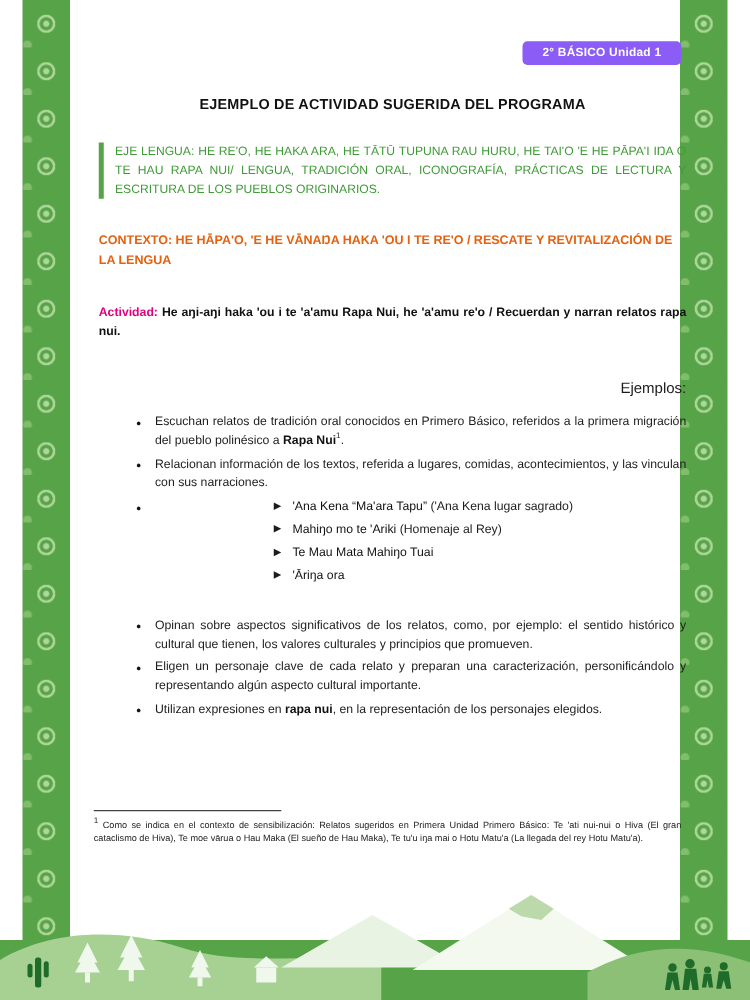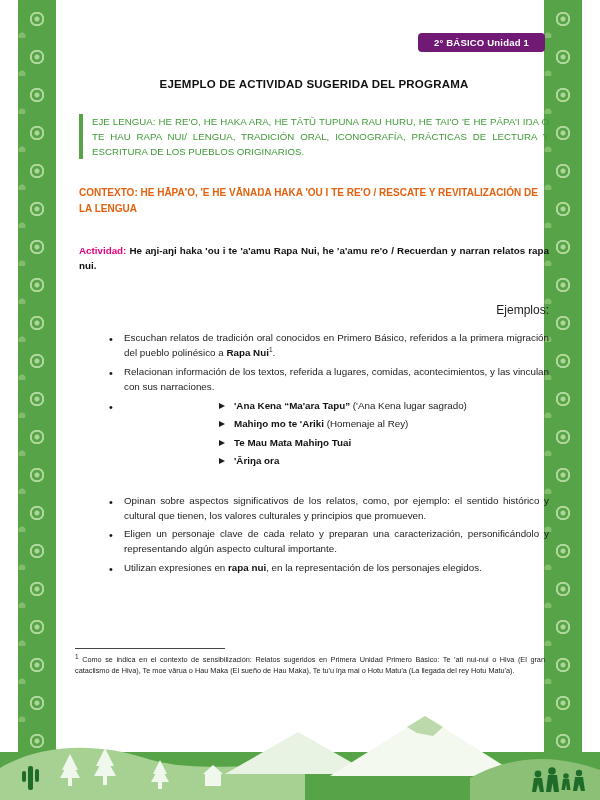--- a/index.html
+++ b/index.html
@@ -20,21 +20,21 @@
       radial-gradient(circle at 19px 19px, rgba(190,224,168,0.85) 2px, rgba(255,255,255,0) 3px),
       radial-gradient(circle at 4px 36px, rgba(160,205,135,0.6) 3px, rgba(255,255,255,0) 4px);
     background-size: 38px 38px;
     z-index: 1;
   }
   .side-bar.left  { left: 18px; }
   .side-bar.right { right: 18px; }
 
   .unit-badge {
     position: absolute; top: 33px; right: 55px; z-index: 4;
-    background: #701a75; color: #fff;
+    background: #8b5cf6; color: #fff;
     font-size: 9.5px; font-weight: bold; letter-spacing: 0.2px;
     padding: 4px 16px; border-radius: 4px;
   }
 
   .content { position: absolute; left: 79px; top: 0; width: 470px; z-index: 2; }
 
   .title {
     margin-top: 78px;
     font-size: 11.5px; font-weight: bold; text-align: center; color: #111;
     letter-spacing: 0.2px;
@@ -65,21 +65,21 @@
 
   .narr { margin: 5px 0 2px 95px; }
   .narr-item { display: flex; align-items: baseline; margin-bottom: 4px; line-height: 1.45; }
   .arrow-icon {
     display: inline-block; width: 0; height: 0; flex: 0 0 auto;
     border-left: 6px solid #1c1c1c;
     border-top: 3.5px solid transparent;
     border-bottom: 3.5px solid transparent;
     margin-right: 9px; position: relative; top: 0;
   }
-  .narr-name { font-weight: bold; }
+  .narr-name { font-weight: normal; }
   .narr-gloss { font-weight: normal; }
 
   sup { font-size: 6.5px; vertical-align: super; line-height: 0; }
 
   .footnote-area { position: absolute; left: 75px; top: 648px; width: 470px; z-index: 2; }
   .footnote-rule { width: 150px; border-top: 1px solid #444; margin-bottom: 5px; }
   .footnote-text { font-size: 7.3px; line-height: 1.55; color: #222; text-align: justify; }
 
   .footer-art { position: absolute; bottom: 0; left: 0; z-index: 3; display: block; }
 </style>

